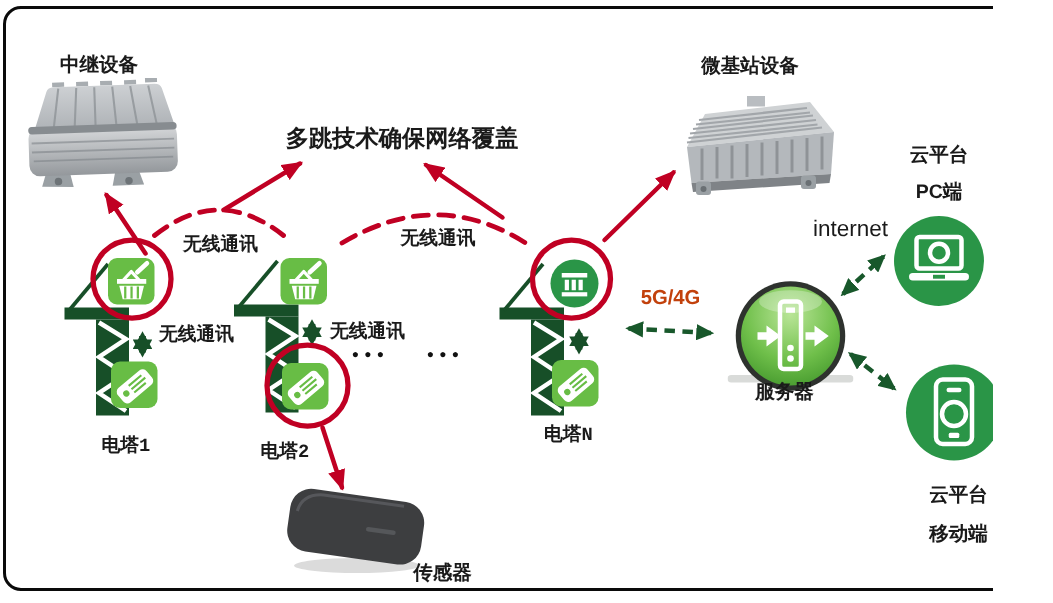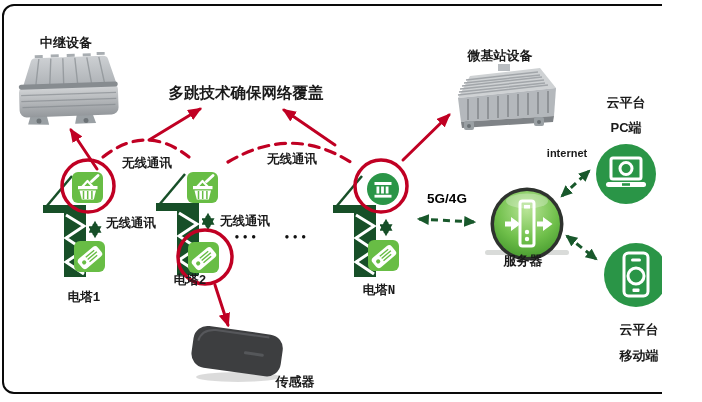--- a/index.html
+++ b/index.html
@@ -7,23 +7,23 @@
          font-family:"Liberation Sans","DejaVu Sans",sans-serif;}
   .frame{position:absolute;left:2px;top:4px;width:693px;height:386px;
          border:2.5px solid #0a0a0a;border-radius:12px;}
   .layer{position:absolute;left:0;top:0;width:702px;height:402px;}
   .dev{position:absolute;}
   .tile{position:absolute;width:31px;height:31px;border-radius:6px;background:#68bd45;}
   .badge{position:absolute;border-radius:50%;background:#2a9547;}
   .lbl{position:absolute;transform:translate(-50%,-50%);white-space:nowrap;
        font-size:13px;font-weight:600;color:#1a1a1a;}
   .lbl-sm{font-size:12.5px;font-family:Liberation Mono, monospace;}
-  .headline{font-size:15.5px;font-weight:700;}
-  .red-lbl{color:#000000;font-size:13.5px;font-weight:700;}
-  .en{font-weight:700;font-size:11px;}
+  .headline{font-size:15.5px;font-weight:700;margin-left:22px;}
+  .red-lbl{color:#c2410c;font-size:13.5px;font-weight:700;}
+  .en{font-weight:400;font-size:15px;}
   .dots{font-size:8px;letter-spacing:3.5px;font-weight:400;color:#111;}
 </style>
 </head>
 <body>
 
 <div class="stage">
   <div class="frame"></div>
 
   <svg class="layer" viewBox="0 0 702 402">
     <defs>
@@ -223,30 +223,30 @@
     </g>
 
     <g stroke="#c00023" stroke-width="3.5" fill="none">
       <circle cx="88" cy="186" r="26"></circle>
       <circle cx="205" cy="257" r="27"></circle>
       <circle cx="381" cy="186" r="26"></circle>
     </g>
   </svg>
 
   <div class="lbl" style="left:66px;top:43px">中继设备</div>
-  <div class="lbl" style="left:500px;top:56px">微基站设备</div>
+  <div class="lbl" style="left:500px;top:44px">微基站设备</div>
   <div class="lbl headline" style="left:246px;top:93px">多跳技术确保网络覆盖</div>
 
   <div class="lbl lbl-sm" style="left:147px;top:163px">无线通讯</div>
   <div class="lbl lbl-sm" style="left:292px;top:159px">无线通讯</div>
   <div class="lbl lbl-sm" style="left:131px;top:223px">无线通讯</div>
   <div class="lbl lbl-sm" style="left:245px;top:221px">无线通讯</div>
 
   <div class="lbl lbl-sm" style="left:84px;top:297px">电塔1</div>
-  <div class="lbl lbl-sm" style="left:190px;top:280px">电塔2</div>
+  <div class="lbl lbl-sm" style="left:190px;top:301px">电塔2</div>
   <div class="lbl lbl-sm" style="left:379px;top:290px">电塔N</div>
 
   <div class="lbl dots" style="left:247px;top:236px">●●●</div>
   <div class="lbl dots" style="left:297px;top:236px">●●●</div>
 
   <div class="lbl red-lbl" style="left:447px;top:198px">5G/4G</div>
   <div class="lbl en" style="left:567px;top:153px">internet</div>
   <div class="lbl" style="left:523px;top:261px">服务器</div>
 
   <div class="lbl" style="left:626px;top:103px">云平台</div>

